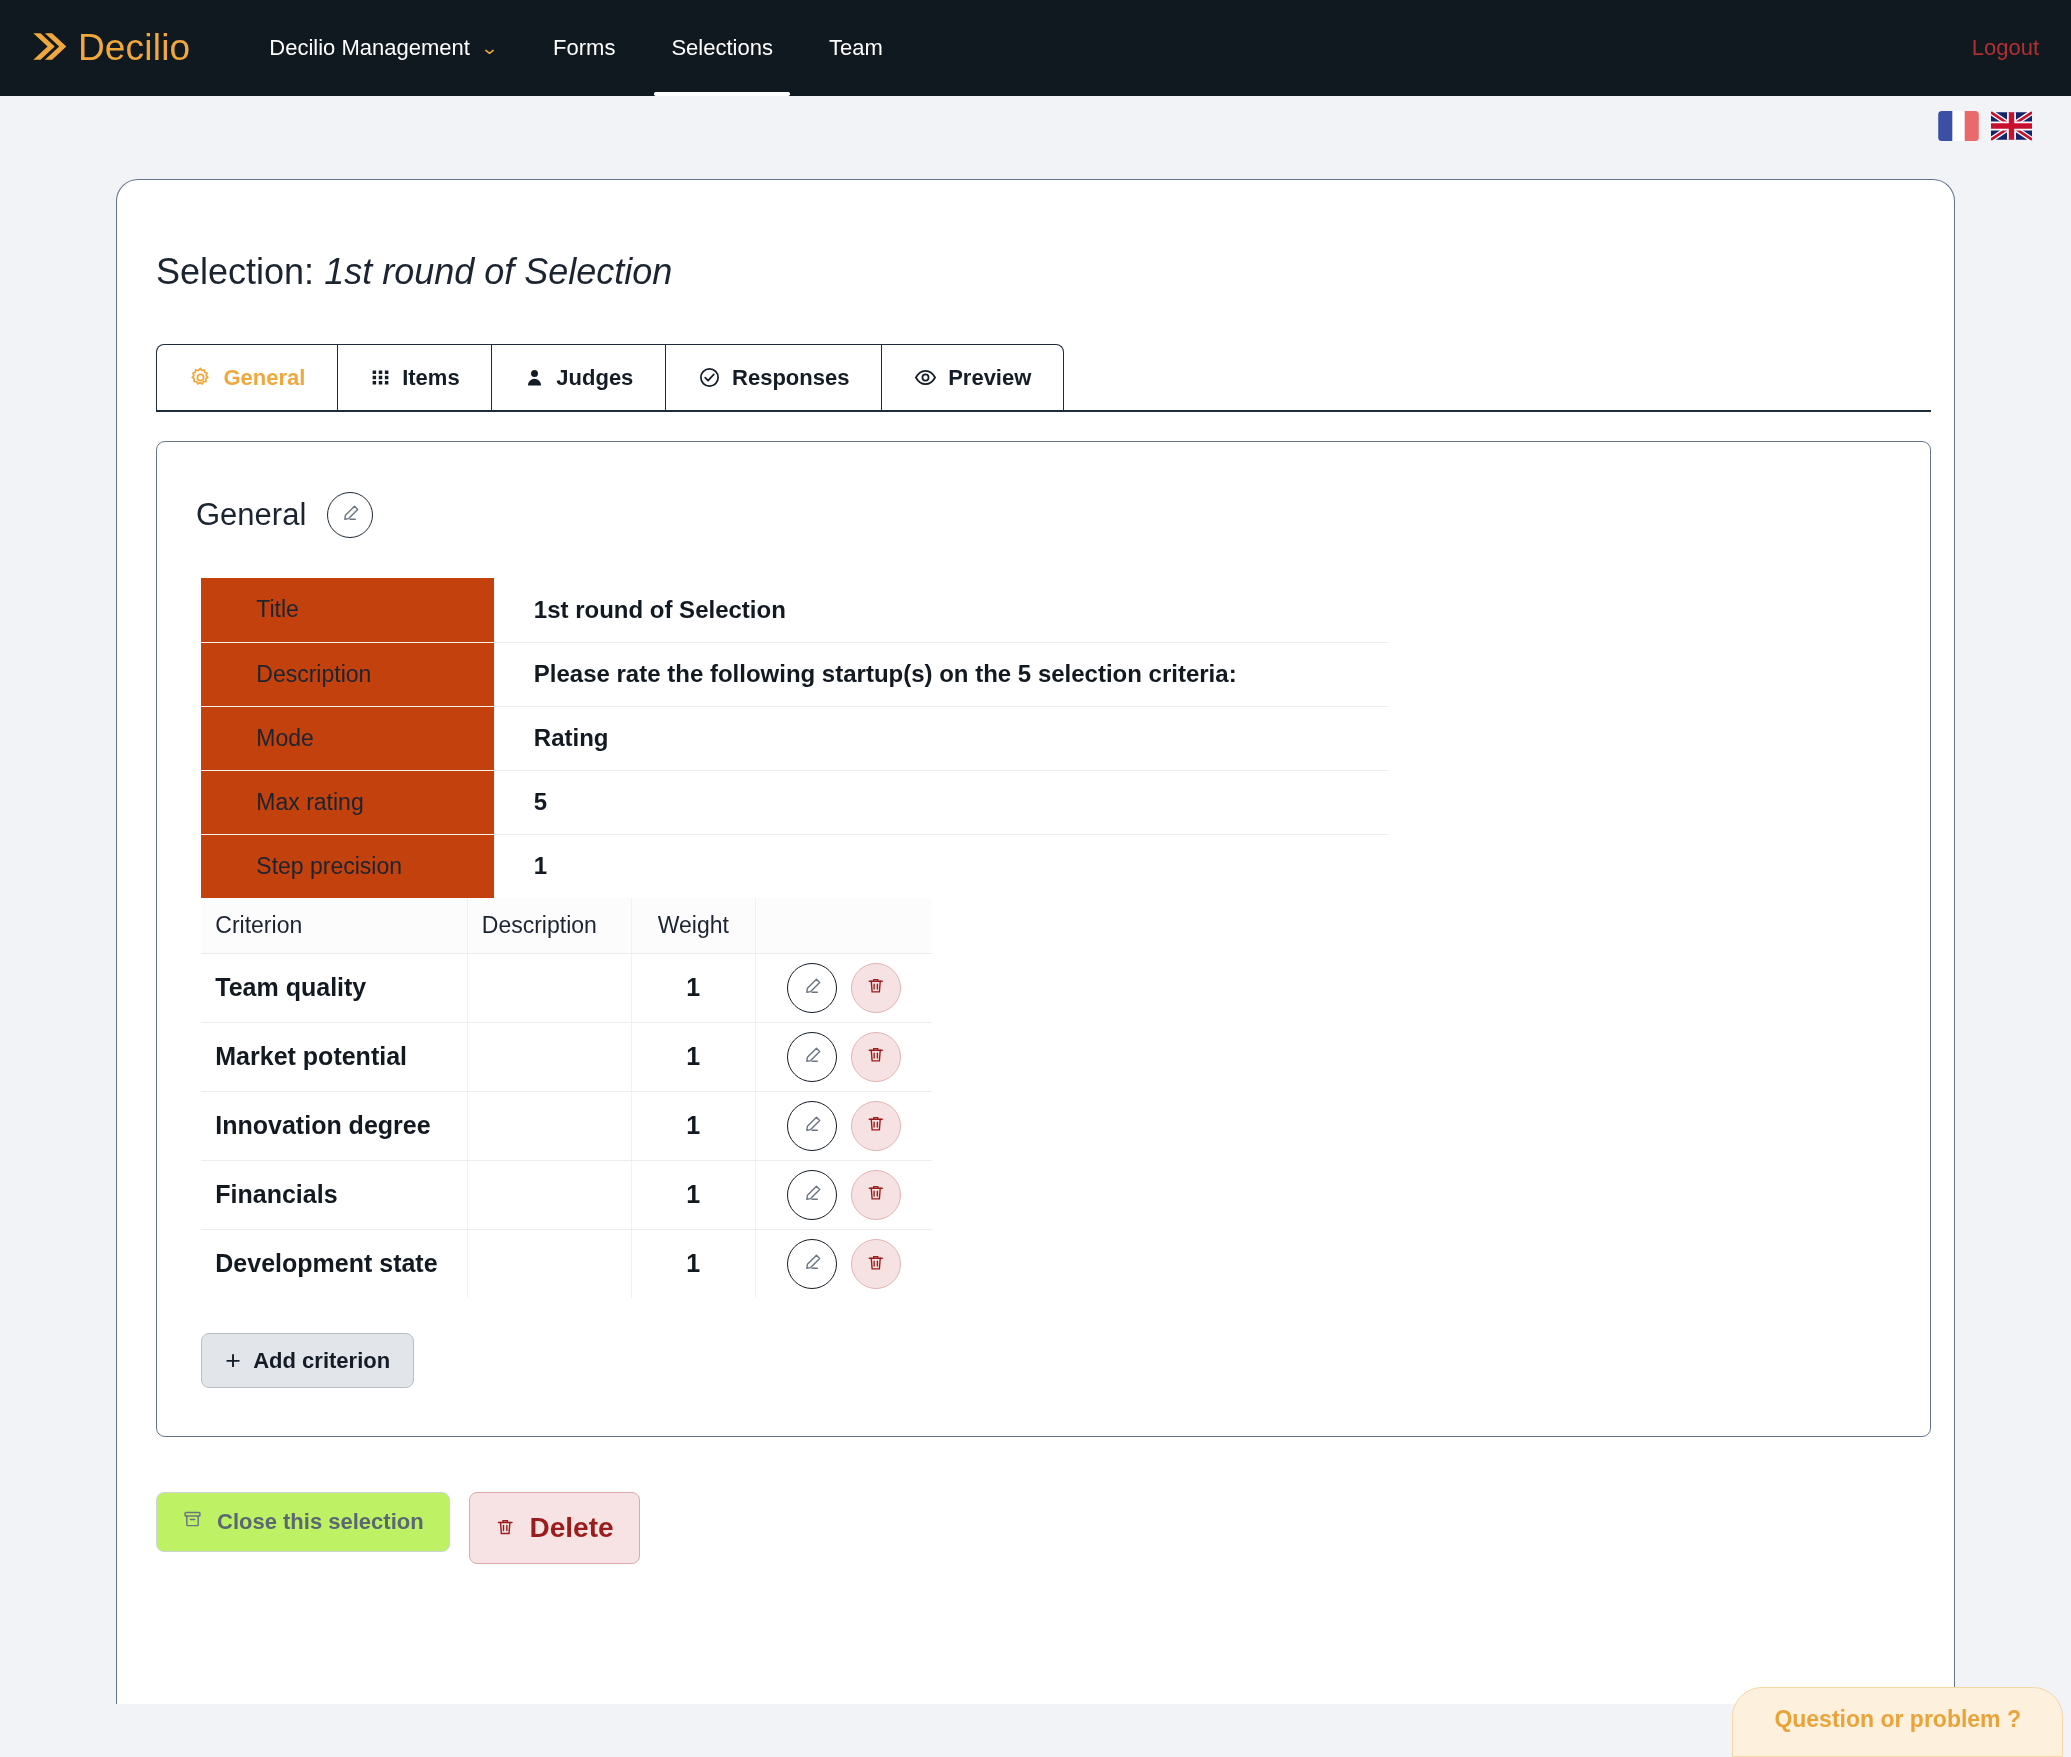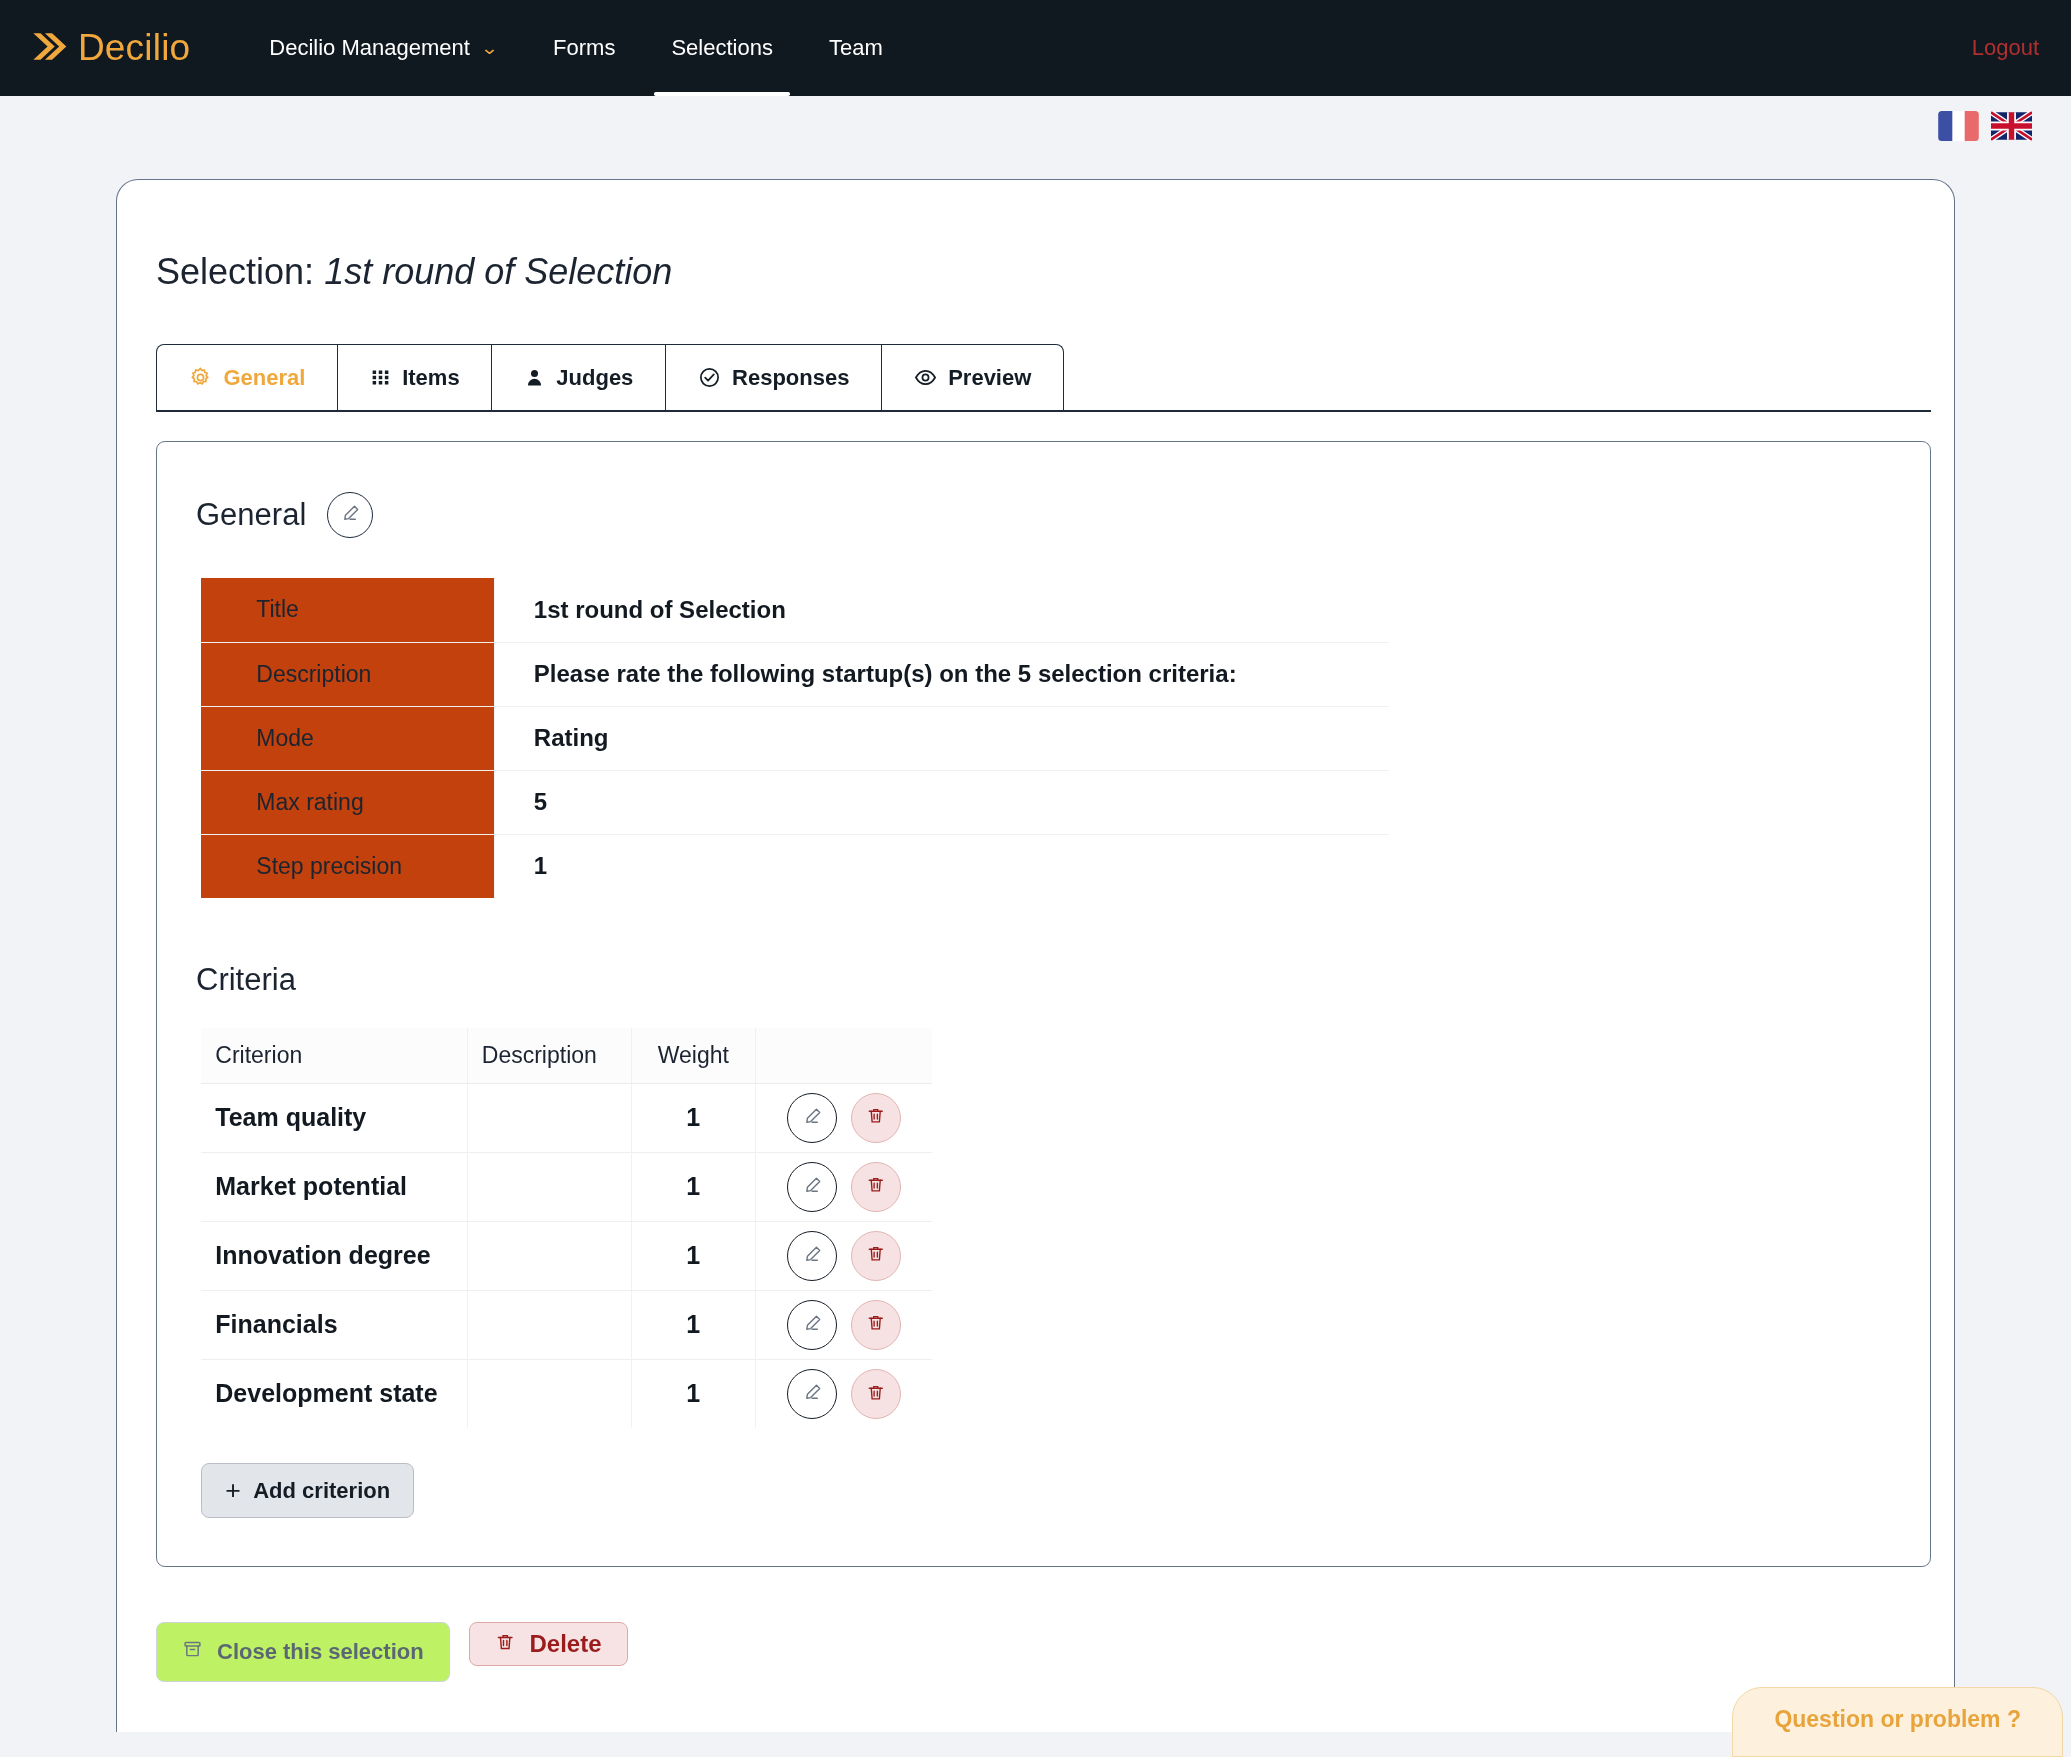--- a/index.html
+++ b/index.html
@@ -270,23 +270,23 @@
     font-size: 22px;
     font-weight: bold;
     color: #5b6874;
     cursor: pointer;
   }
   .btn-delete {
     display: inline-flex; align-items: center; gap: 14px;
     background: #f7e3e3;
     border: 1.8px solid #dfa9a9;
     border-radius: 8px;
-    height: 44px;
+    height: 72px;
     padding: 0 25px;
-    font-size: 24px;
+    font-size: 28px;
     font-weight: bold;
     color: #9b1c1c;
     cursor: pointer;
   }
 
   
   .help-bubble {
     position: absolute;
     right: 8px;
     bottom: 0px;
@@ -457,21 +457,20 @@
             <td class="gen-label">Max rating</td>
             <td class="gen-value">5</td>
           </tr>
           <tr>
             <td class="gen-label">Step precision</td>
             <td class="gen-value">1</td>
           </tr>
         </tbody>
       </table>
 
-      <div class="criteria-title">Criteria</div>
 
       <table class="crit-table">
         <thead>
           <tr>
             <th class="col-criterion">Criterion</th>
             <th class="col-desc">Description</th>
             <th class="col-weight" style="text-align:left">Weight</th>
             <th class="col-actions"></th>
           </tr>
         </thead>

